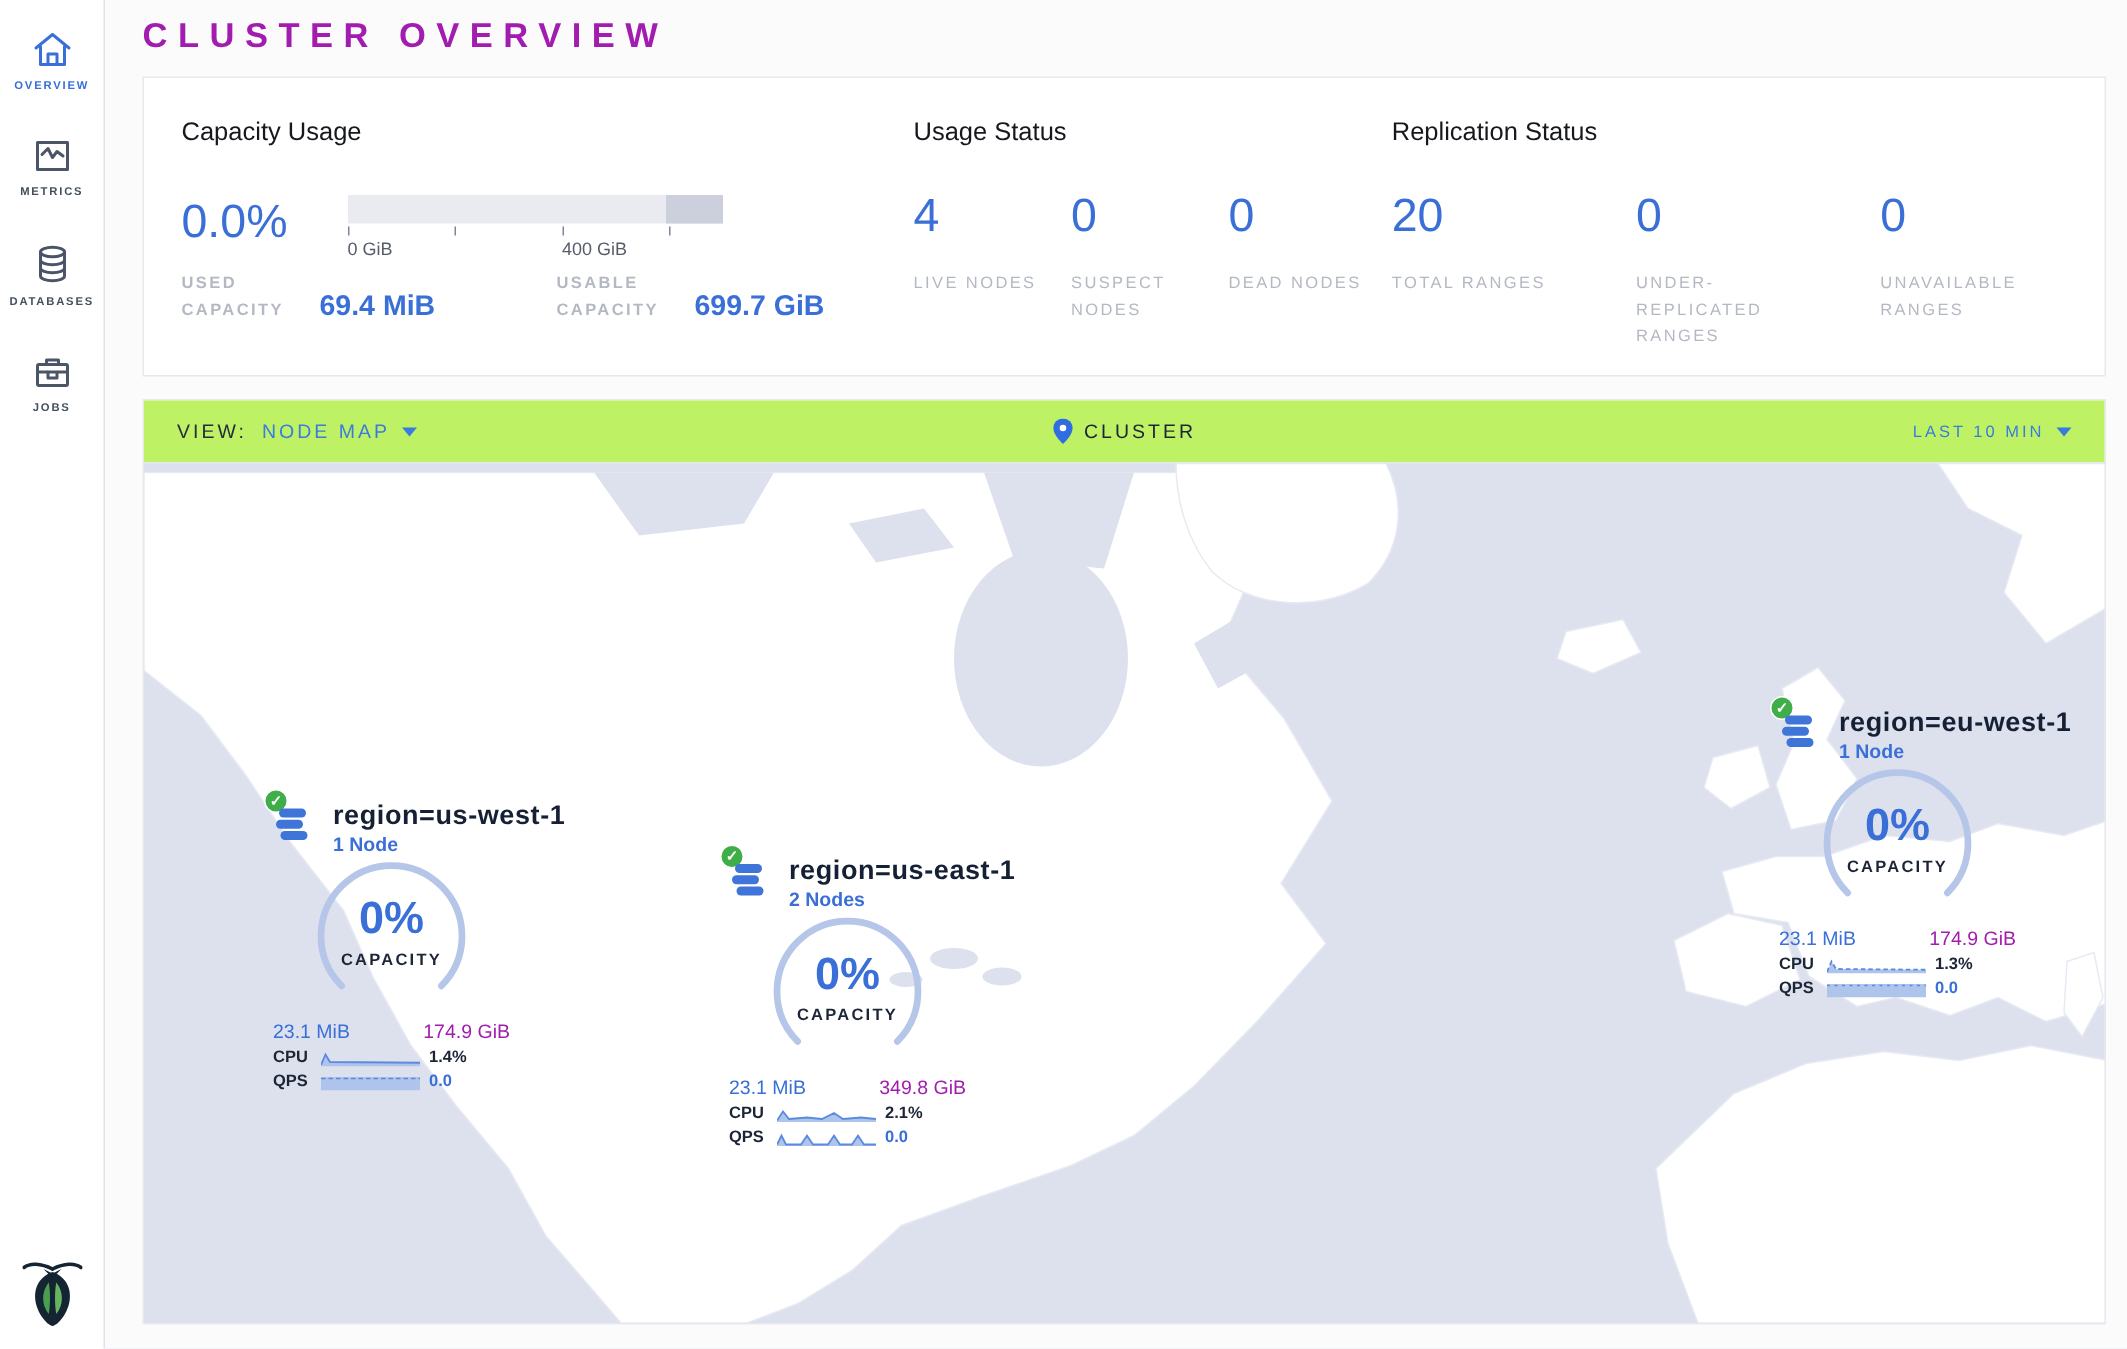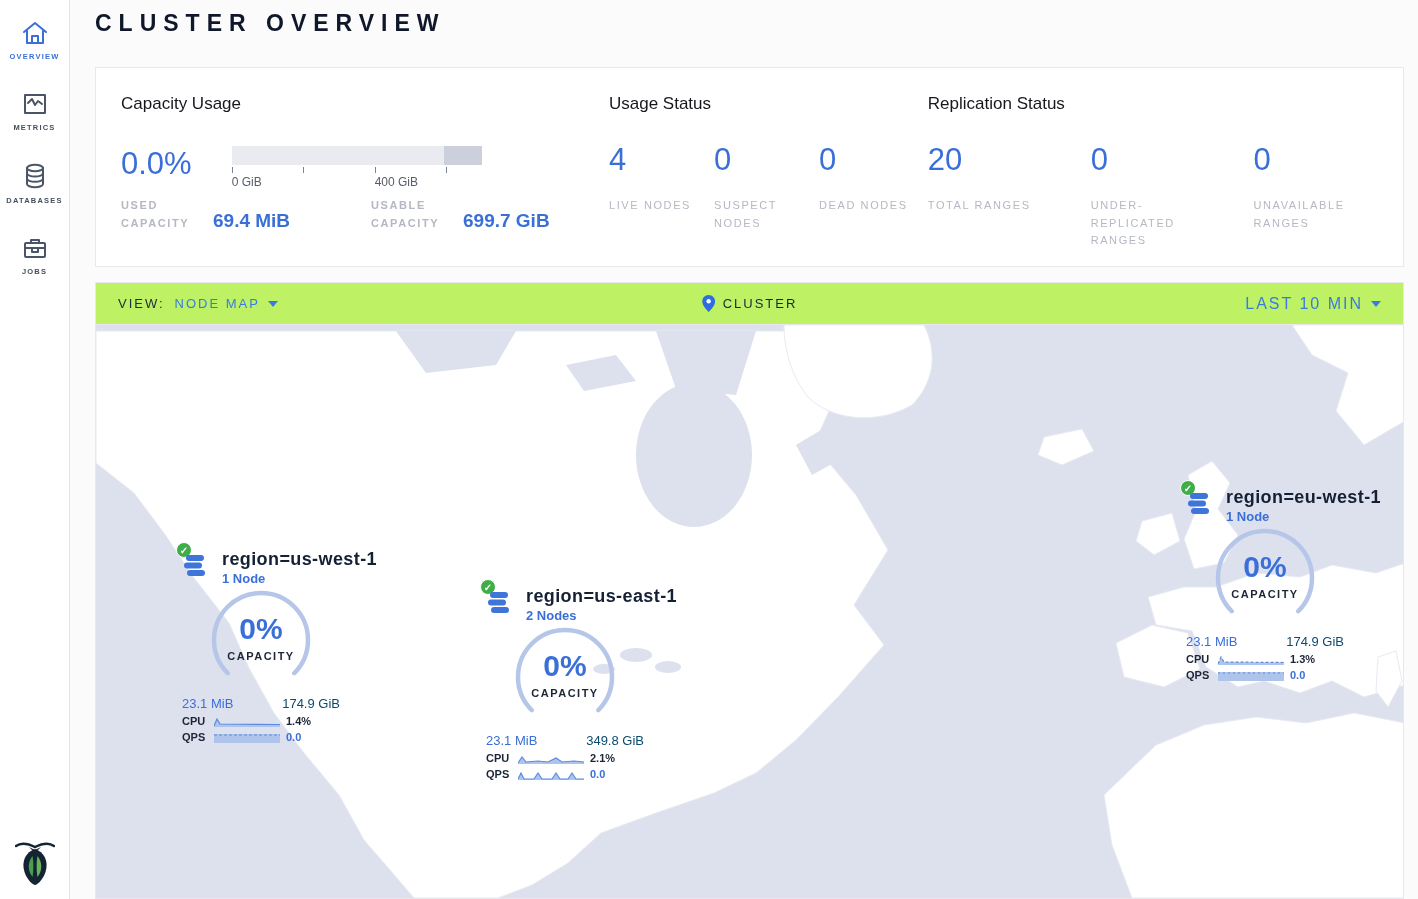--- a/index.html
+++ b/index.html
@@ -11,27 +11,27 @@
     border-right:1px solid #e2e3e8; display:flex; flex-direction:column; align-items:center; z-index:5;}
   .nav-item { width:70px; padding:14px 0 10px; display:flex; flex-direction:column; align-items:center;
     gap:6px; cursor:pointer; margin-top:6px;}
   .nav-item .lbl { font-size:7.5px; font-weight:bold; letter-spacing:1.2px; color:#44505e; }
   .nav-item.active .lbl { color:#3a6fd7; }
   .nav-item svg { display:block; }
   .logo { margin-top:auto; margin-bottom:8px; }
 
   
   .main { margin-left:70px; padding:0 14px 0 25px; }
-  .page-title { font-size:23px; font-weight:600; letter-spacing:7px; color:#0f172a;
+  .page-title { font-size:23px; font-weight:600; letter-spacing:7px; color:#a21caf;
     padding:10px 0 14px 0; }
 
   .card { background:#fff; border:1px solid #e7e8ed; }
 
   
-  .summary { display:flex; padding:26px 30px 30px 25px; height:200px; margin-bottom:15px;margin-top:16px; }
+  .summary { display:flex; padding:26px 30px 30px 25px; height:200px; margin-bottom:15px; }
   .sec-title { font-size:17px; color:#16181d; font-weight:500; margin-bottom:30px; }
   .sec-cap { width:528px; }
   .cap-row { display:flex; align-items:flex-start; }
   .big-pct { font-size:31px; color:#3a6fd7; line-height:1; margin-top:4px; }
   .bar-wrap { margin-left:40px; margin-top:2px; }
   .bar { width:250px; height:19px; background:#e9ebf1; position:relative; }
   .bar-dark { position:absolute; right:0; top:0; height:100%; width:38px; background:#ccd0dd; }
   .bar-ticks { position:relative; height:8px; margin-top:2px;}
   .tick { position:absolute; top:0; width:1px; height:6px; background:#7c8698; }
   .tick-lbl { position:absolute; top:8px; font-size:12px; color:#555d6b; transform:translateX(-12px); }
@@ -56,21 +56,21 @@
   .view-bar { height:42px; display:flex; align-items:center; padding:0 22px;
     border-bottom:1px solid #e7e8ed; position:relative; background:#bef264;}
   .view-left { display:flex; align-items:center; font-size:13px; letter-spacing:2px; }
   .view-label { color:#242d3d; margin-right:10px; }
   .view-value { color:#3a7be0; display:flex; align-items:center; cursor:pointer; }
   .caret { display:inline-block; margin-left:8px; width:0; height:0; border-left:5px solid transparent;
     border-right:5px solid transparent; border-top:6px solid #3a7be0; }
   .view-center { position:absolute; left:50%; transform:translateX(-50%); display:flex;
     align-items:center; font-size:13px; letter-spacing:2px; color:#1c2536; }
   .view-center svg { margin-right:8px; }
-  .view-right { margin-left:auto; font-size:16px; letter-spacing:2px; color:#3a7be0;
+  .view-right { margin-left:auto; font-size:11px; letter-spacing:2px; color:#3a7be0;
     display:flex; align-items:center; cursor:pointer; }
 
   .map-area { position:relative; width:100%; height:573px; overflow:hidden; background:#dde1ee; }
   .map-area > svg.world { position:absolute; left:0; top:0; }
 
   
   .marker { position:absolute; width:158px; cursor:pointer; }
   .mk-head { position:relative; padding-left:40px; min-height:36px; }
   .mk-badge { position:absolute; left:-6px; top:-7px; width:16px; height:16px; border-radius:50%;
     background:#3fae49; color:#fff; font-size:10px; line-height:16px; text-align:center; font-weight:bold;
@@ -78,21 +78,21 @@
   .mk-dbicon { position:absolute; left:2px; top:4px; }
   .mk-name { font-size:18px; font-weight:bold; color:#152035; letter-spacing:0.4px; white-space:nowrap; }
   .mk-nodes { font-size:13px; font-weight:bold; color:#3a6fd7; margin-top:1px; }
   .gauge { position:relative; width:108px; height:104px; margin:2px auto 0; }
   .gauge .pct { position:absolute; width:100%; text-align:center; top:24px; font-size:30px;
     font-weight:bold; color:#3a6fd7; }
   .gauge .cap { position:absolute; width:100%; text-align:center; top:62px; font-size:11px;
     font-weight:bold; letter-spacing:1.5px; color:#1c2536; }
   .mk-stats { display:flex; justify-content:space-between; font-size:13px; margin-top:4px; }
   .mk-used { color:#3a6fd7; }
-  .mk-total { color:#0c4a6e; }
+  .mk-total { color:#a21caf; }
   .mk-metric { display:flex; align-items:flex-end; margin-top:4px; }
   .mk-metric .ml { font-size:11px; font-weight:bold; color:#1c2536; width:32px; }
   .mk-metric svg { margin-right:6px; }
   .mk-metric .mv { font-size:11px; font-weight:bold; }
   .mv.dark { color:#1c2536; } .mv.blue { color:#3a6fd7; }
 </style>
 </head>
 <body>
 
 <div class="sidebar">

